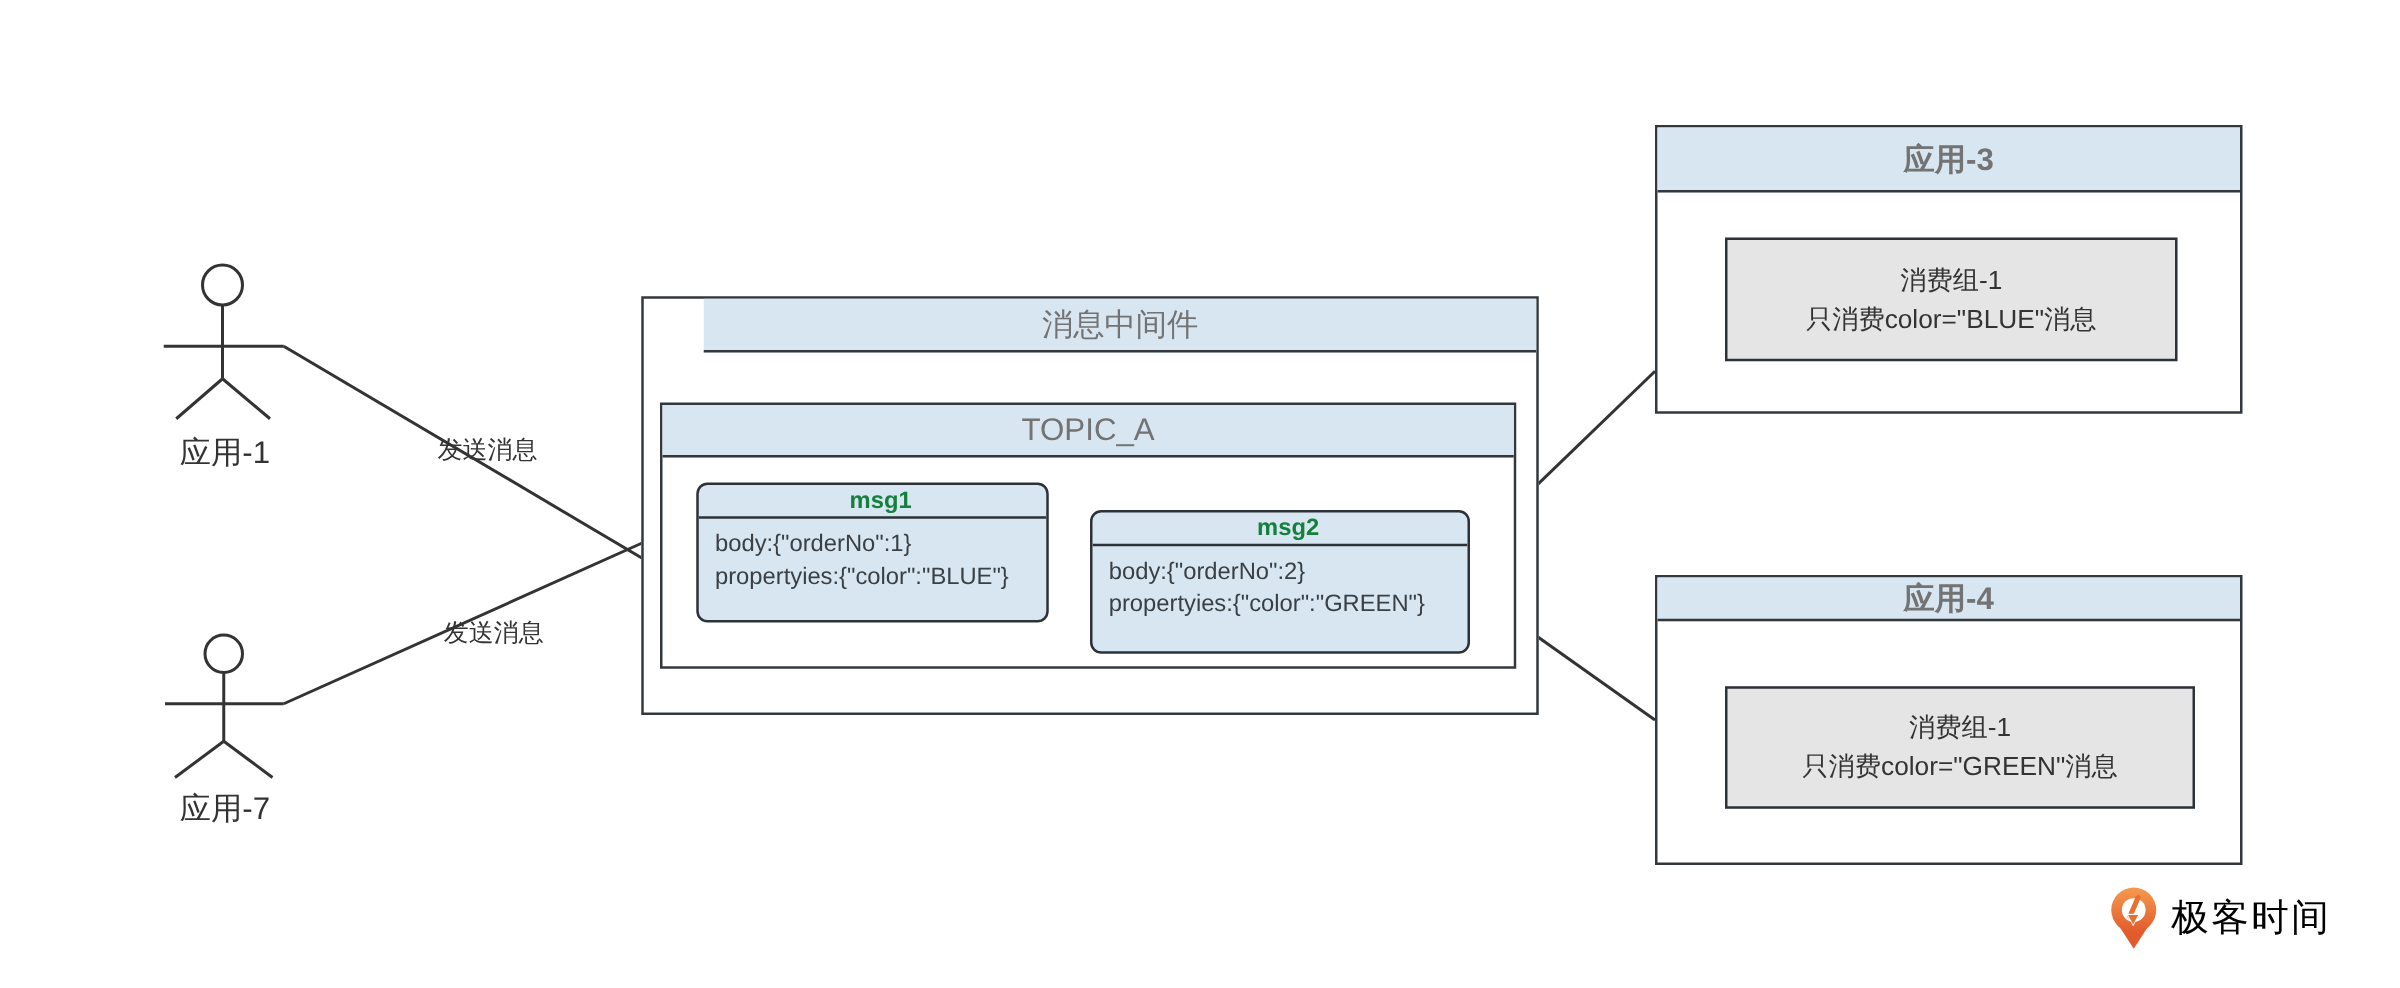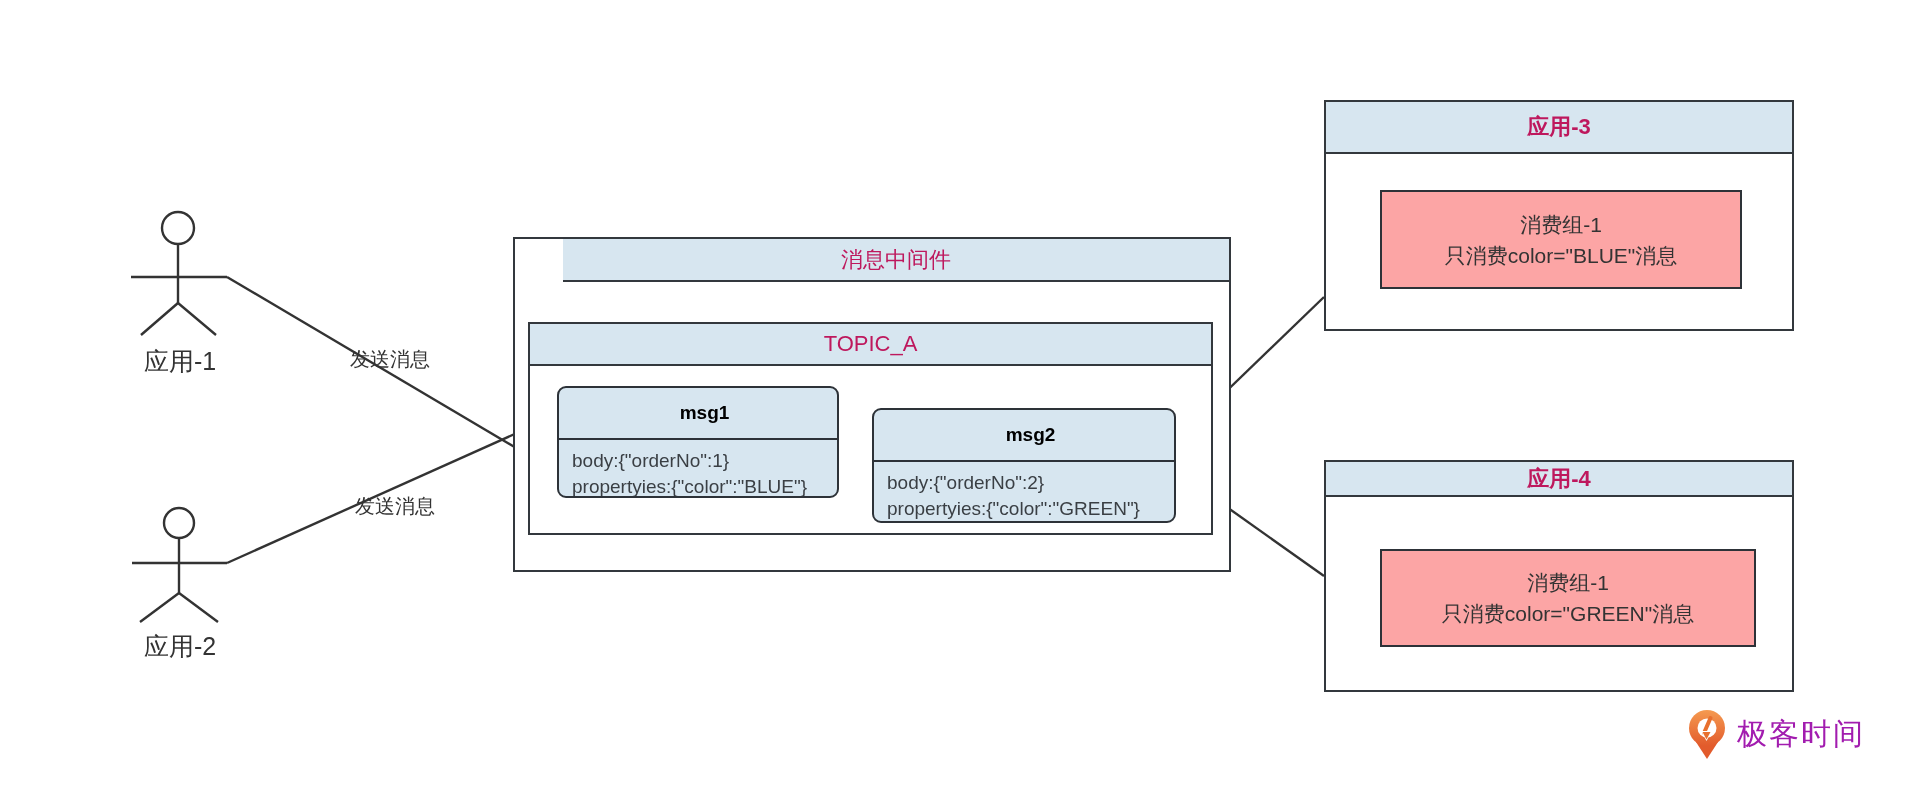--- a/index.html
+++ b/index.html
@@ -6,46 +6,46 @@
   #canvas{
     position:relative;width:1920px;height:790px;background:#ffffff;
     font-family:"Liberation Sans","DejaVu Sans",sans-serif;color:#333;
     overflow:hidden;
   }
   svg.layer{position:absolute;left:0;top:0;pointer-events:none;}
   .box{position:absolute;border:2px solid #33383d;background:#ffffff;box-sizing:border-box;}
   .hdr{
     background:#d7e6f0;border-bottom:2px solid #33383d;box-sizing:border-box;
     display:flex;align-items:center;justify-content:center;
-    font-size:22px;color:#be185d;
+    font-size:25px;color:#737373;
   }
   .hdr.bold{font-weight:bold;}
   .msg-card{
     position:absolute;border:2px solid #2d3238;border-radius:9px;
     background:#d7e6f0;box-sizing:border-box;overflow:hidden;
   }
   .msg-hdr{
-    height:52px;border-bottom:2px solid #2d3238;box-sizing:border-box;
+    height:27px;border-bottom:2px solid #2d3238;box-sizing:border-box;
     display:flex;align-items:center;justify-content:center;
-    font-weight:bold;font-size:19px;color:#000000;padding-left:13px;
+    font-weight:bold;font-size:19px;color:#15803d;padding-left:13px;
   }
   .msg-body{
     padding:8px 6px 0 13px;font-size:19px;line-height:26px;color:#3a3f44;
     white-space:nowrap;
   }
   .grp-box{
-    position:absolute;border:2px solid #2d3238;background:#fca5a5;box-sizing:border-box;
+    position:absolute;border:2px solid #2d3238;background:#e5e5e5;box-sizing:border-box;
     display:flex;flex-direction:column;align-items:center;justify-content:center;
     font-size:21px;line-height:31px;color:#333;text-align:center;
   }
   .free-label{
     position:absolute;text-align:center;font-size:25px;color:#333;white-space:nowrap;
   }
   #logo{position:absolute;left:1686px;top:706px;display:flex;align-items:center;}
-  #logo .logo-text{margin-left:9px;font-size:30px;color:#a21caf;letter-spacing:2px;}
+  #logo .logo-text{margin-left:9px;font-size:30px;color:#000000;letter-spacing:2px;}
 </style>
 </head>
 <body>
 
 <div id="canvas">
 
   <svg class="layer" width="1920" height="790" viewBox="0 0 1920 790">
     <defs>
       <marker id="arrowhead" markerUnits="userSpaceOnUse" markerWidth="20" markerHeight="16" refX="17" refY="8" orient="auto">
         <path d="M1,1 L18,8 L1,15 Z" fill="#333"></path>
@@ -69,21 +69,21 @@
     </g>
 
     <line x1="227" y1="277" x2="528" y2="455" stroke="#333" stroke-width="2.4"></line>
     <line x1="227" y1="563" x2="528" y2="428" stroke="#333" stroke-width="2.4"></line>
 
     <line x1="1324" y1="297" x2="1182" y2="434" stroke="#333" stroke-width="2.4" marker-end="url(#arrowhead)"></line>
     <line x1="1324" y1="576" x2="1176" y2="471" stroke="#333" stroke-width="2.4" marker-end="url(#arrowhead)"></line>
   </svg>
 
   <div class="free-label" style="left:108px;top:345px;width:144px;">应用-1</div>
-  <div class="free-label" style="left:108px;top:630px;width:144px;">应用-2</div>
+  <div class="free-label" style="left:108px;top:630px;width:144px;">应用-7</div>
   <div class="free-label" style="left:305px;top:346px;width:170px;font-size:20px;">发送消息</div>
   <div class="free-label" style="left:310px;top:493px;width:170px;font-size:20px;">发送消息</div>
 
   <div class="box" style="left:513px;top:237px;width:718px;height:335px;">
     <div class="hdr" style="height:43px;margin-left:48px;">消息中间件</div>
 
     <div class="box" style="left:13px;top:83px;width:685px;height:213px;">
       <div class="hdr" style="height:42px;">TOPIC_A</div>
 
       <div class="msg-card" style="left:27px;top:62px;width:282px;height:112px;">

